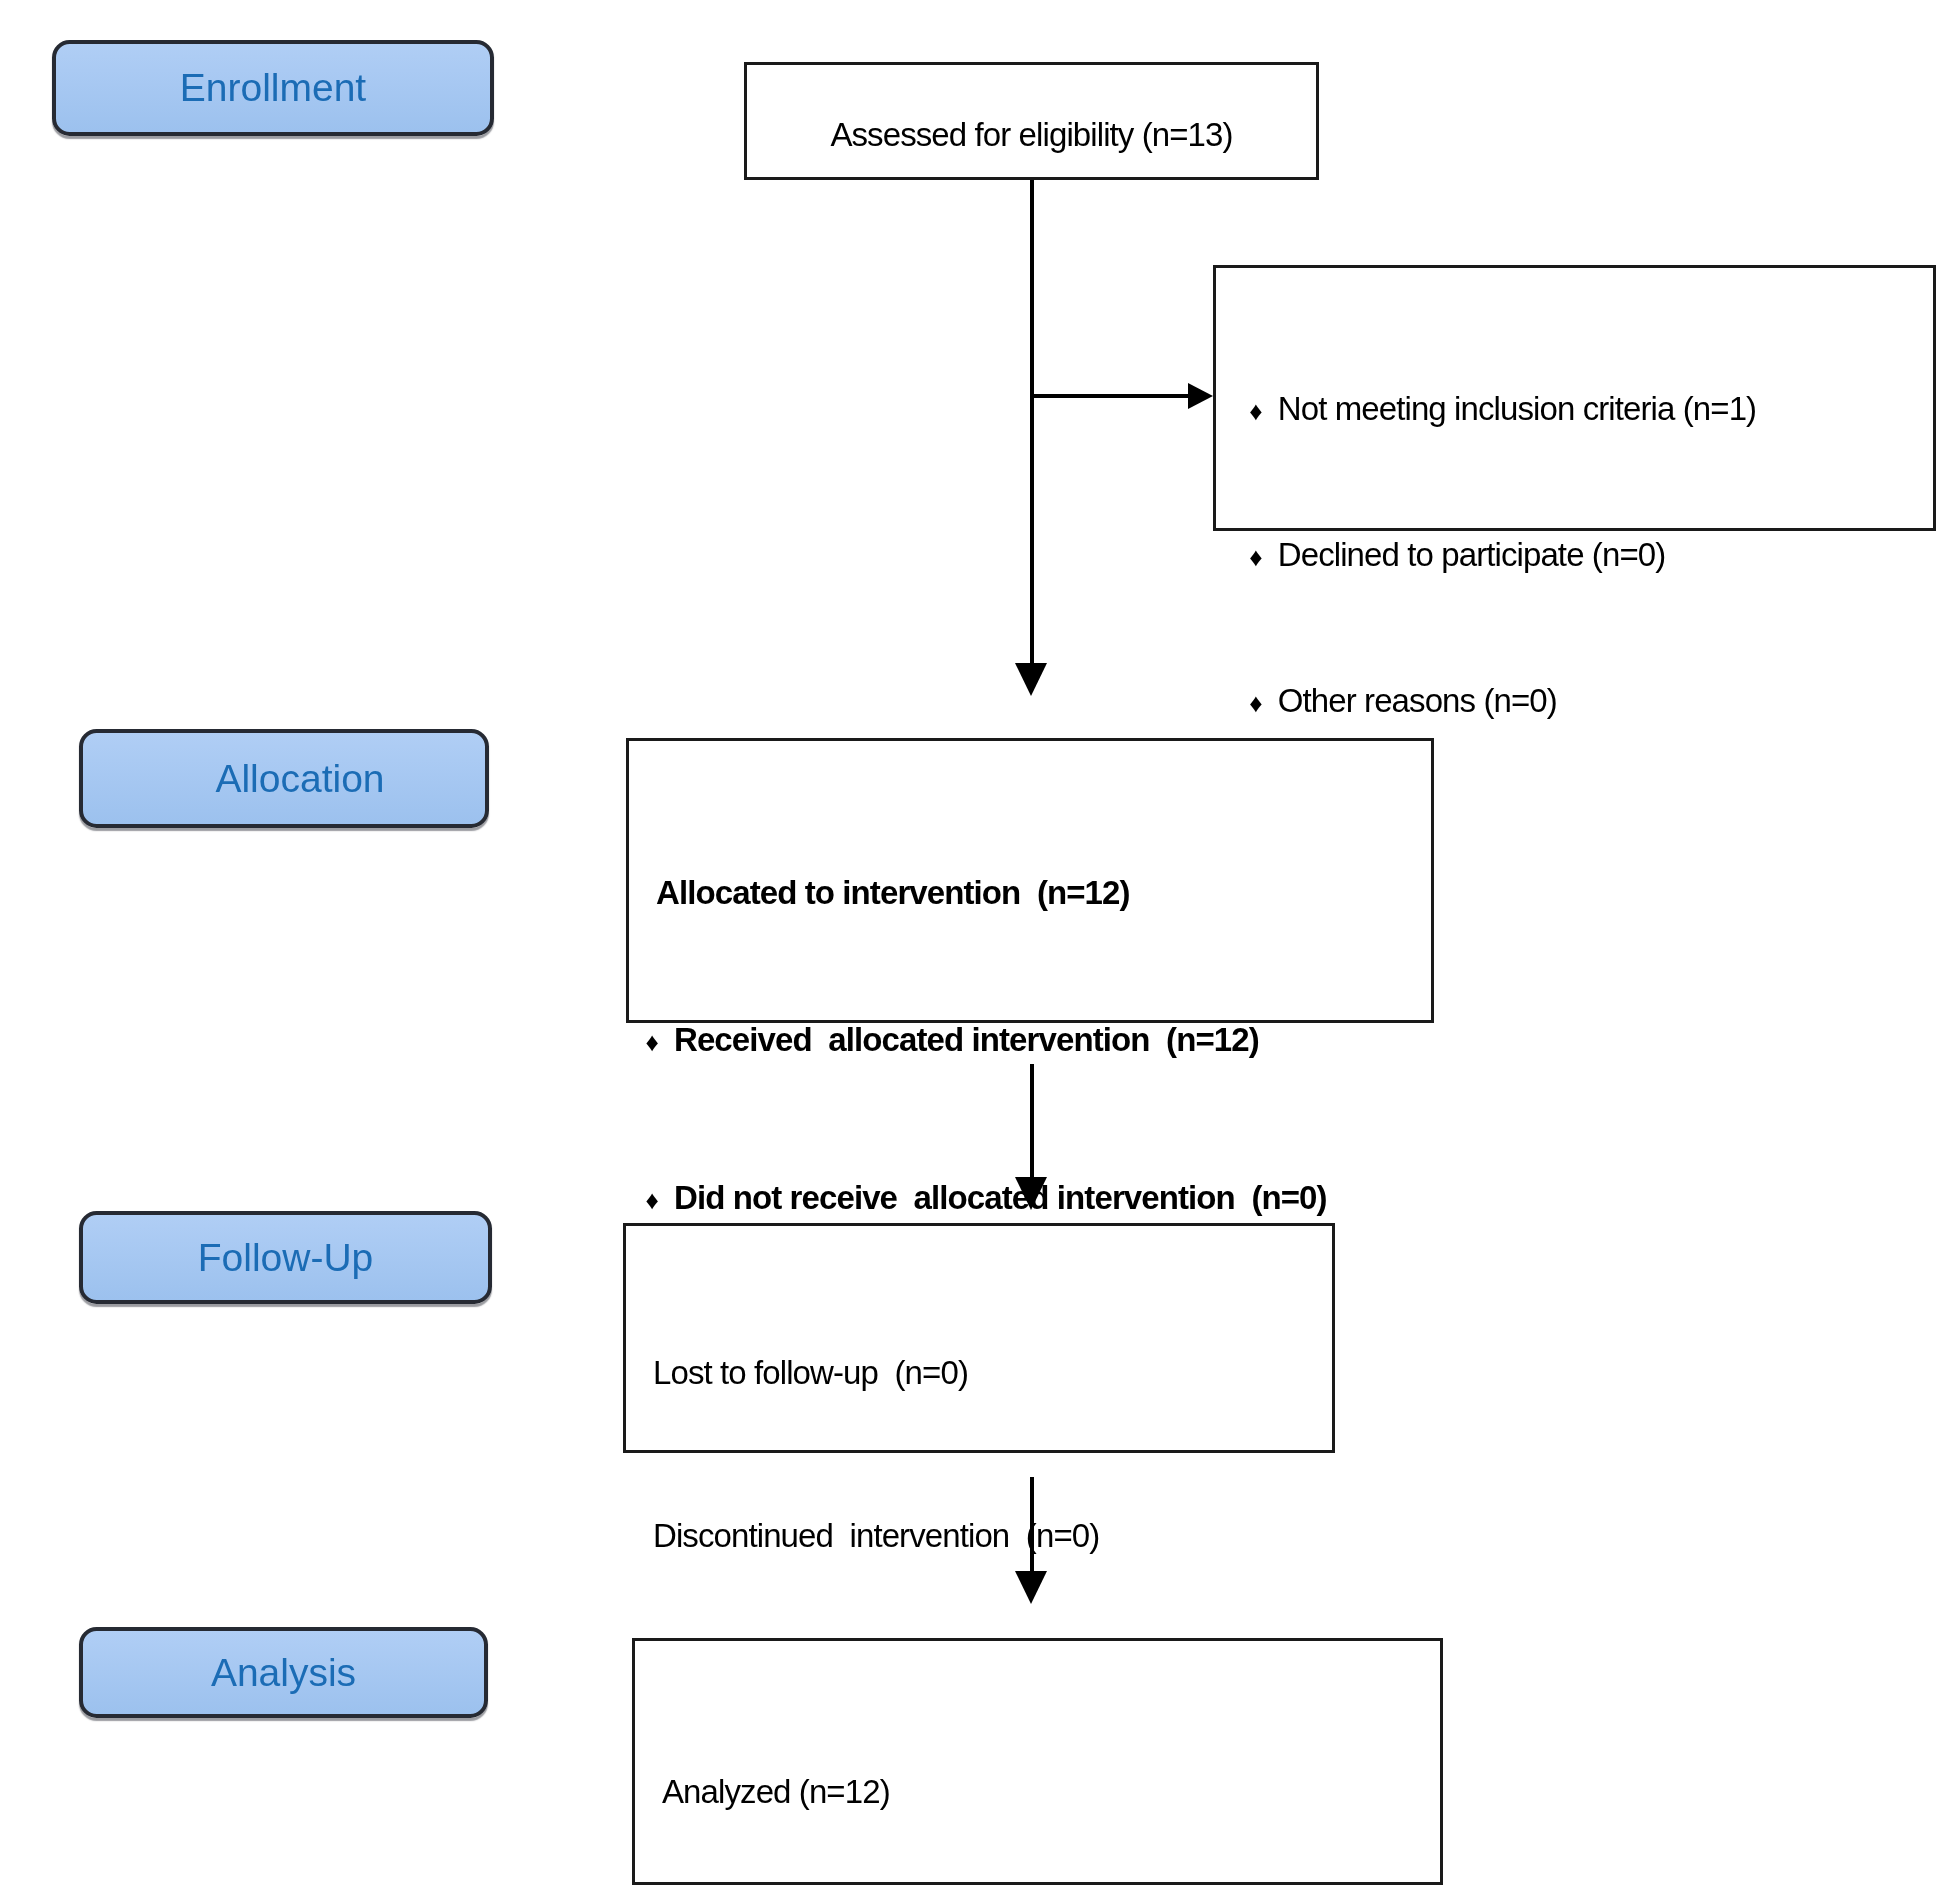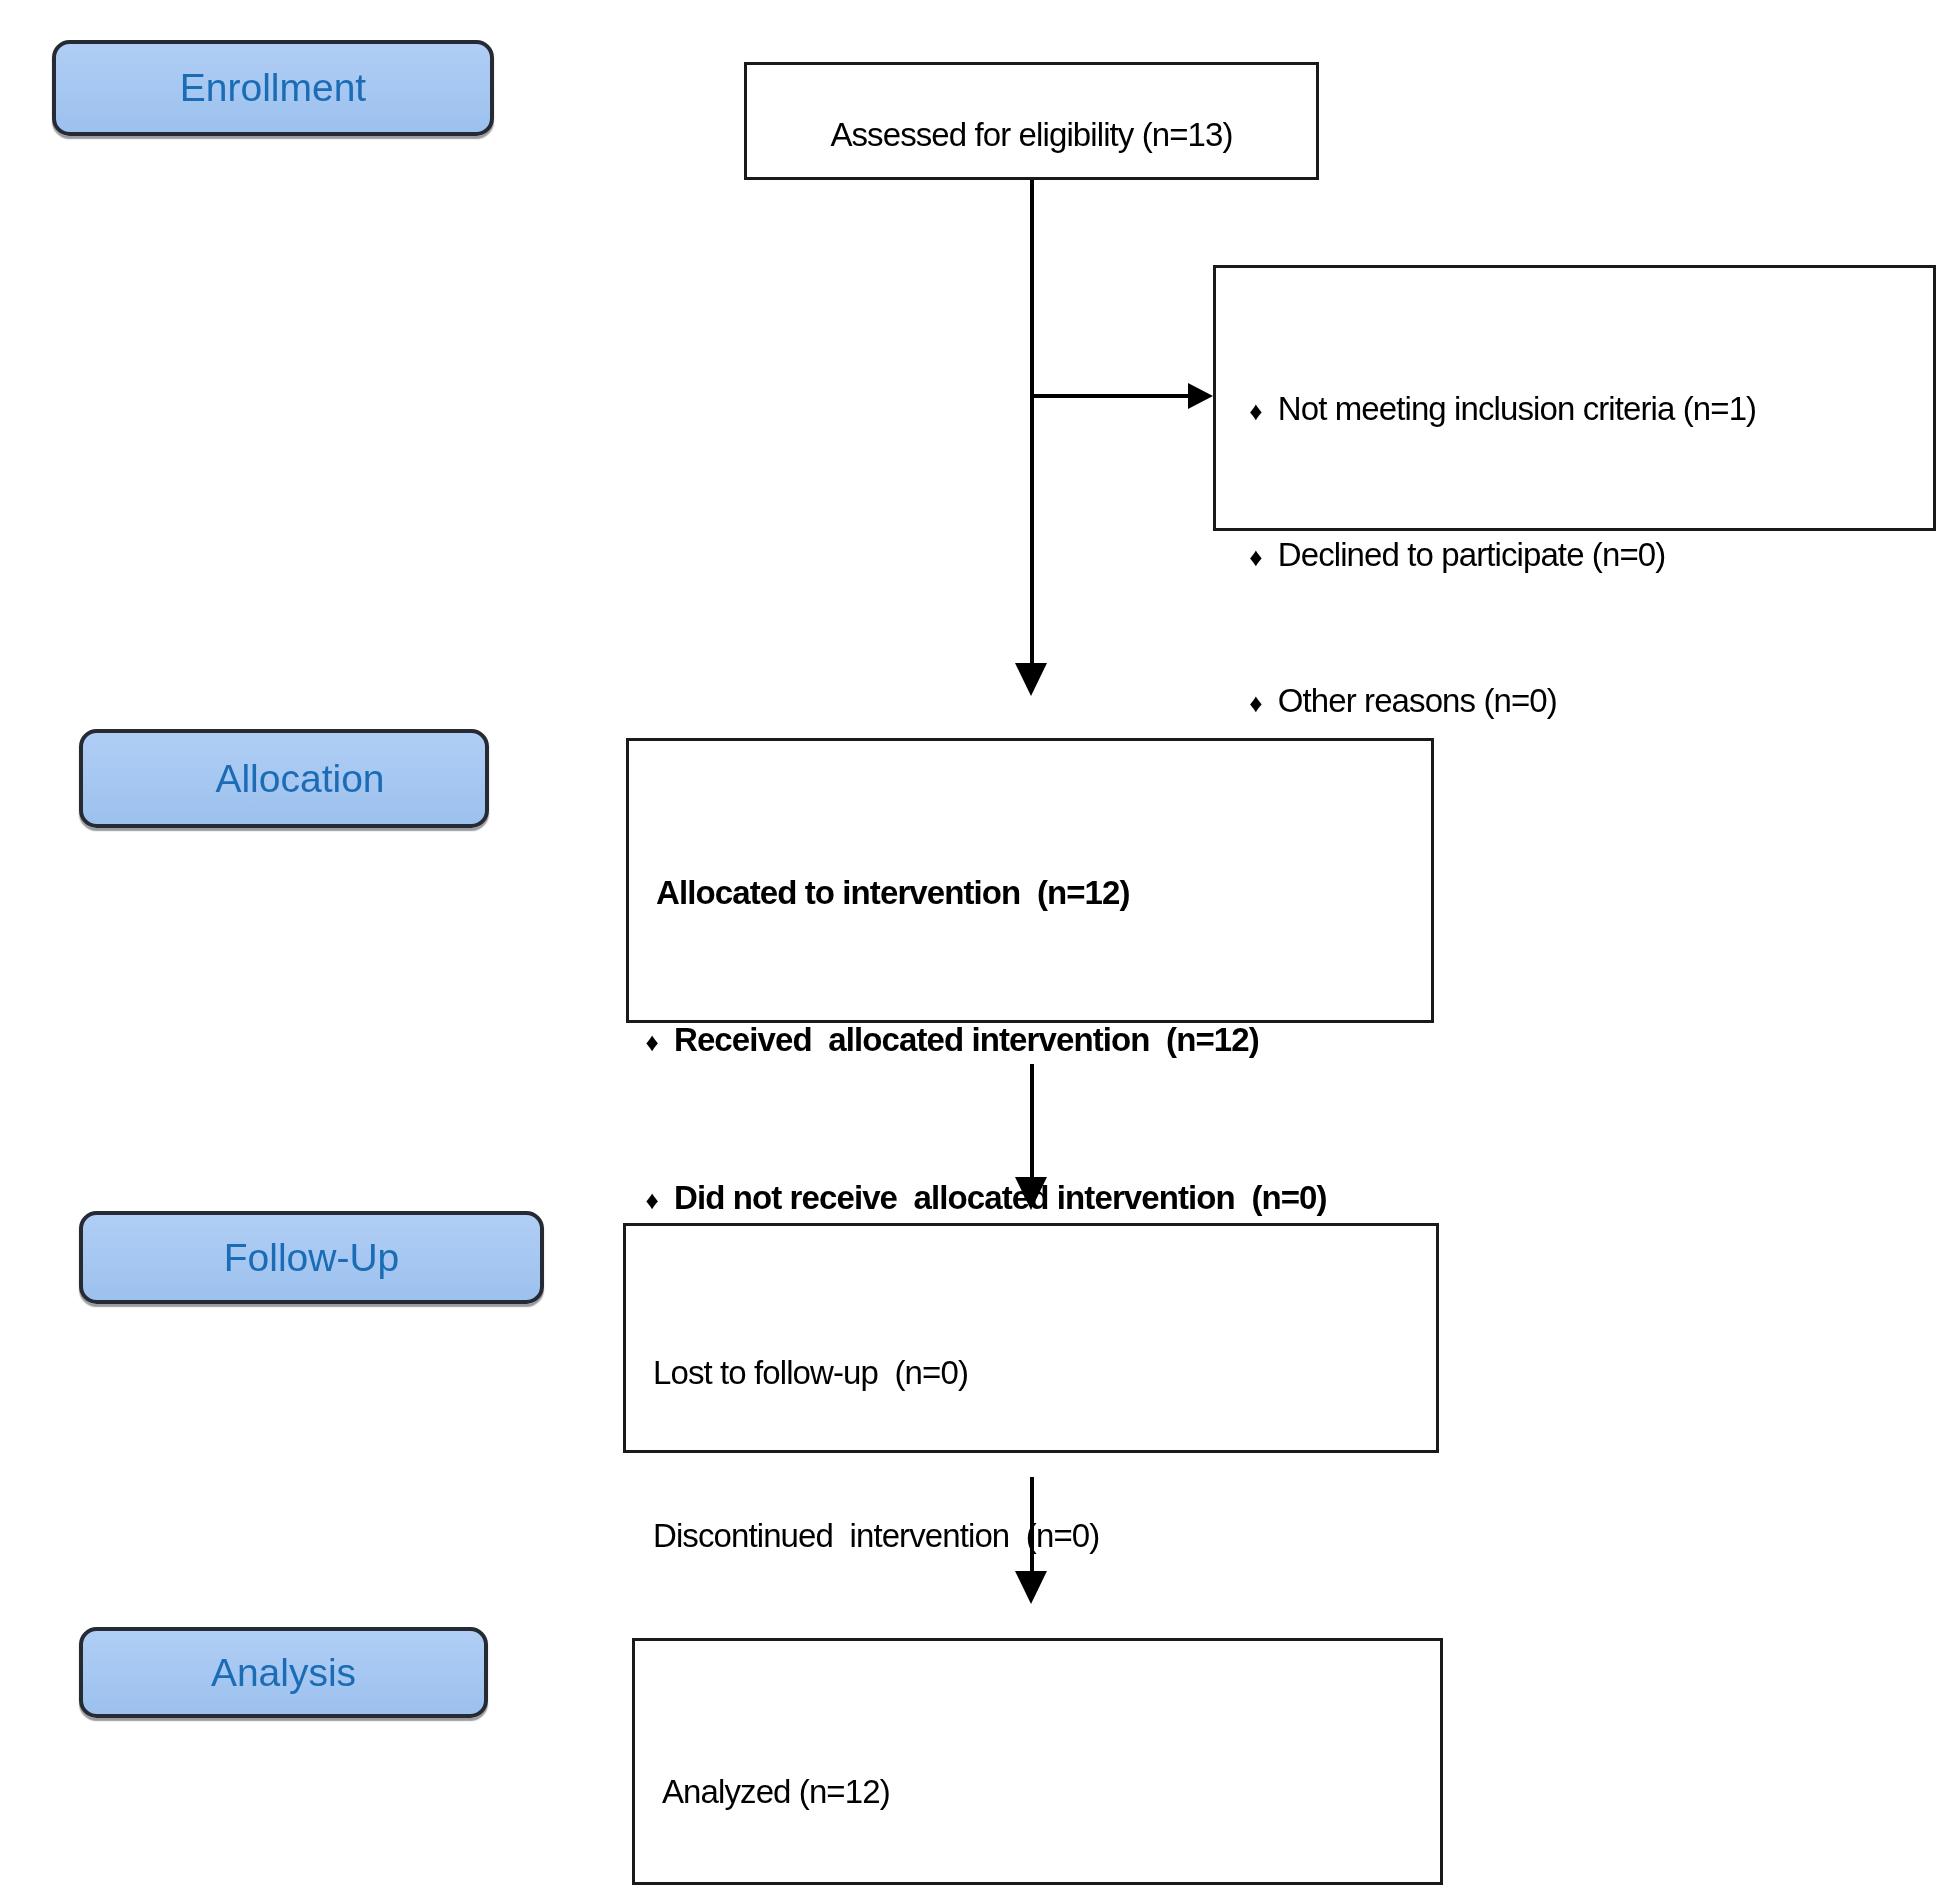--- a/index.html
+++ b/index.html
@@ -29,21 +29,21 @@
     box-shadow: 0 2.4px 1.2px rgba(30,34,44,0.45);
   }
   .badge .label {
     color: #1b6cb5;
     font-weight: normal;
     font-size: 39px;
     letter-spacing: 0px;
   }
   #badge-enrollment { left: 52px;  top: 40px;   width: 442px; height: 96px; }
   #badge-allocation { left: 79px; top: 729px; width: 410px; height: 99px; padding-left: 32px; }
-  #badge-followup   { left: 79px; top: 1211px; width: 465px; height: 93px; align-items: center; }
+  #badge-followup   { left: 79px; top: 1211px; width: 413px; height: 93px; align-items: center; }
   #badge-analysis   { left: 79px; top: 1627px; width: 409px; height: 91px; }
 
   
   .cbox {
     position: absolute;
     box-sizing: border-box;
     background: #ffffff;
     border: 3.5px solid #1a1a1a;
     color: #000000;
     font-size: 33px;
@@ -60,21 +60,21 @@
     padding: 21px 17.6px 0 25px;
     line-height: 48px;
   }
   #box-allocated {
     left: 626px; top: 738px; width: 808px; height: 285px;
     padding: 29px 11.8px 0 27px;
     line-height: 49px;
     font-weight: bold;
   }
   #box-followup {
-    left: 623px; top: 1223px; width: 816px; height: 230px;
+    left: 623px; top: 1223px; width: 712px; height: 230px;
     padding: 29px 11.8px 0 27px;
     line-height: 47px;
   }
   #box-analyzed {
     left: 632px; top: 1638px; width: 811px; height: 247px;
     padding: 33px 11.8px 0 27px;
     line-height: 47px;
   }
 
   .brow { display: flex; align-items: baseline; }

